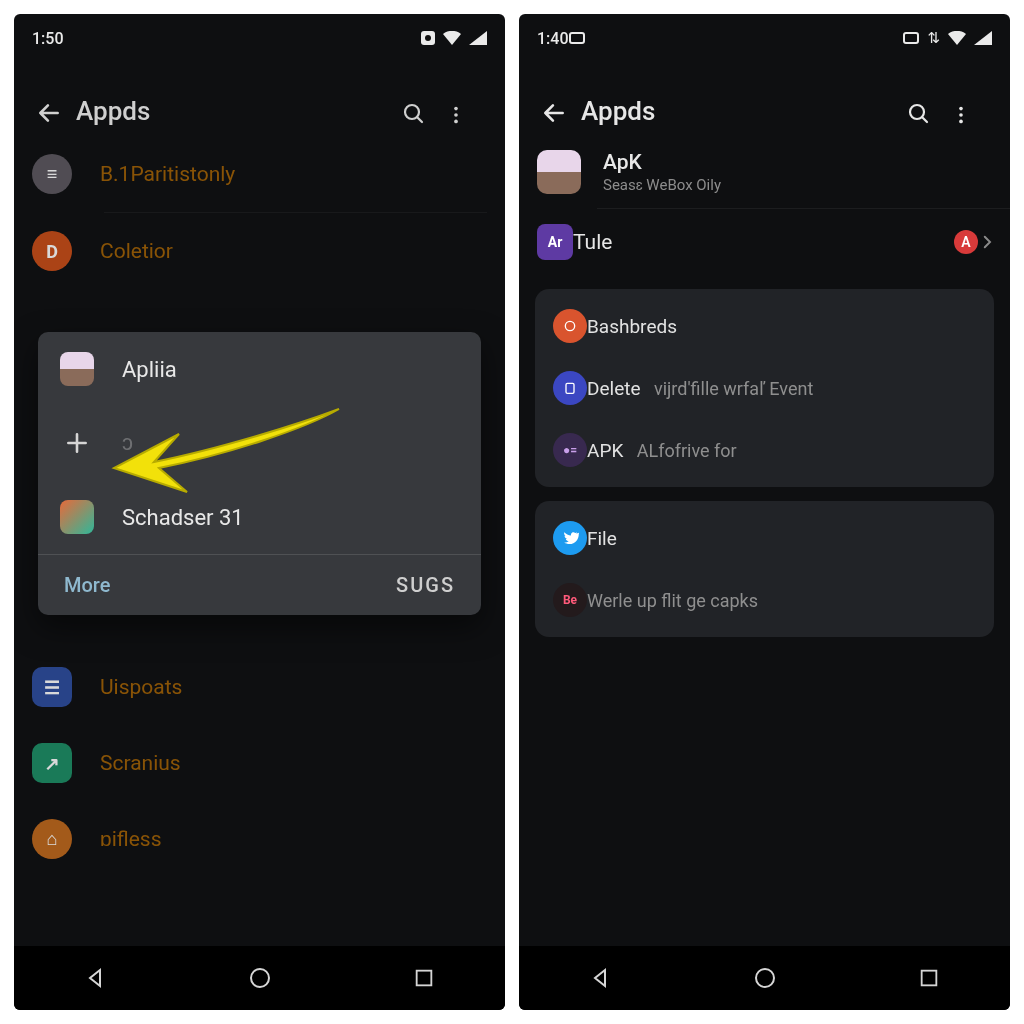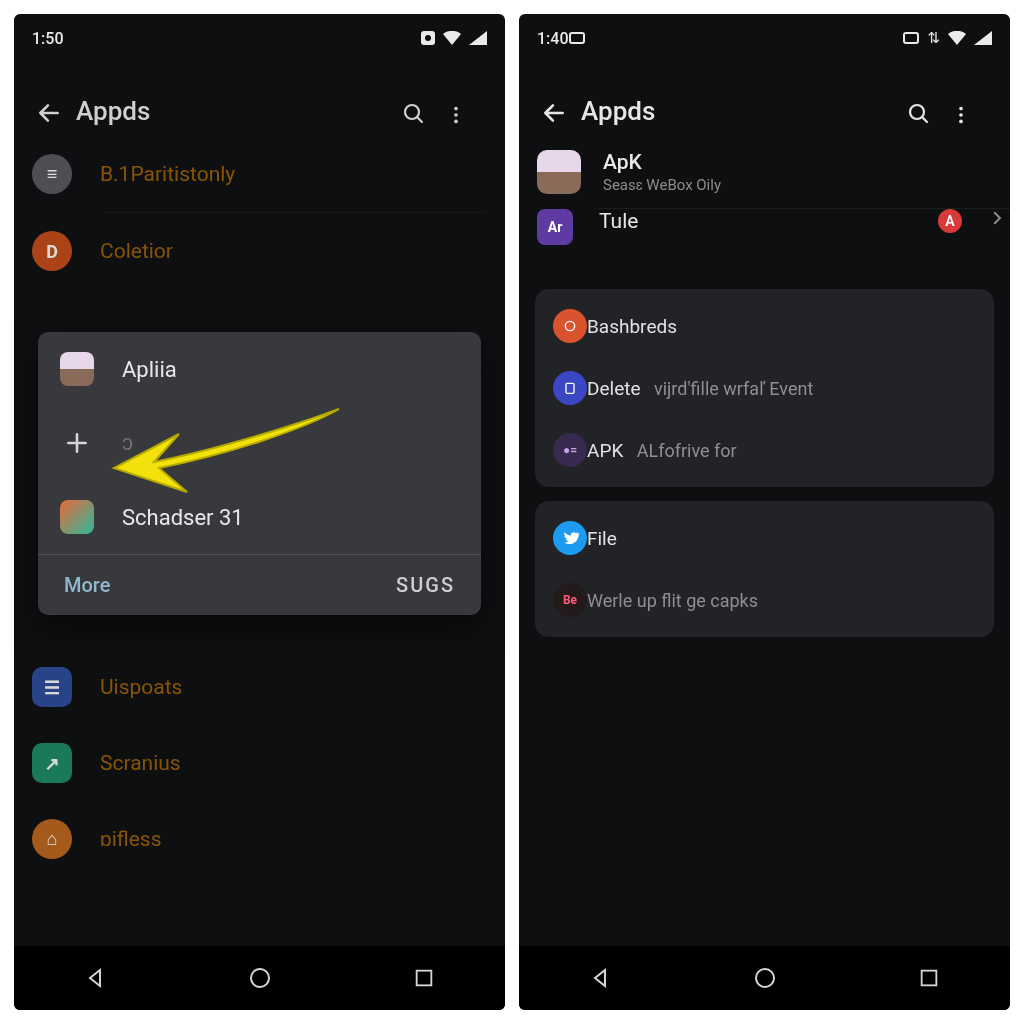--- a/index.html
+++ b/index.html
@@ -71,21 +71,21 @@
 
   
   .header-item {
     display:flex; align-items:center; padding: 14px 18px; gap: 22px;
   }
   .header-item .app-ico { width:44px; height:44px; border-radius:10px; }
   .header-item .hi-text .t1 { font-size:21px; color:#e8e8e8; font-weight:500; }
   .header-item .hi-text .t2 { font-size:15px; color:#8d8d8d; margin-top:2px; }
 
   .chev-item {
-    display:flex; align-items:flex-start; padding: 0 4px 0 18px; gap:26px; height:66px;
+    display:flex; align-items:center; padding: 0 14px 0 18px; height:66px;
   }
   .chev-item .app-ico{ width:36px;height:36px; border-radius:8px; }
   .chev-item .lbl{ flex:1; color:#e6e6e6; font-size:21px; }
   .badge-a { width:24px;height:24px;border-radius:50%;background:#d83a3a;color:#fff;display:flex;align-items:center;justify-content:center;font-size:14px;font-weight:600;}
   .chev { color:#8a8a8a; }
 
   
   .card {
     margin: 14px 16px 0 16px;
     background: #212327;

